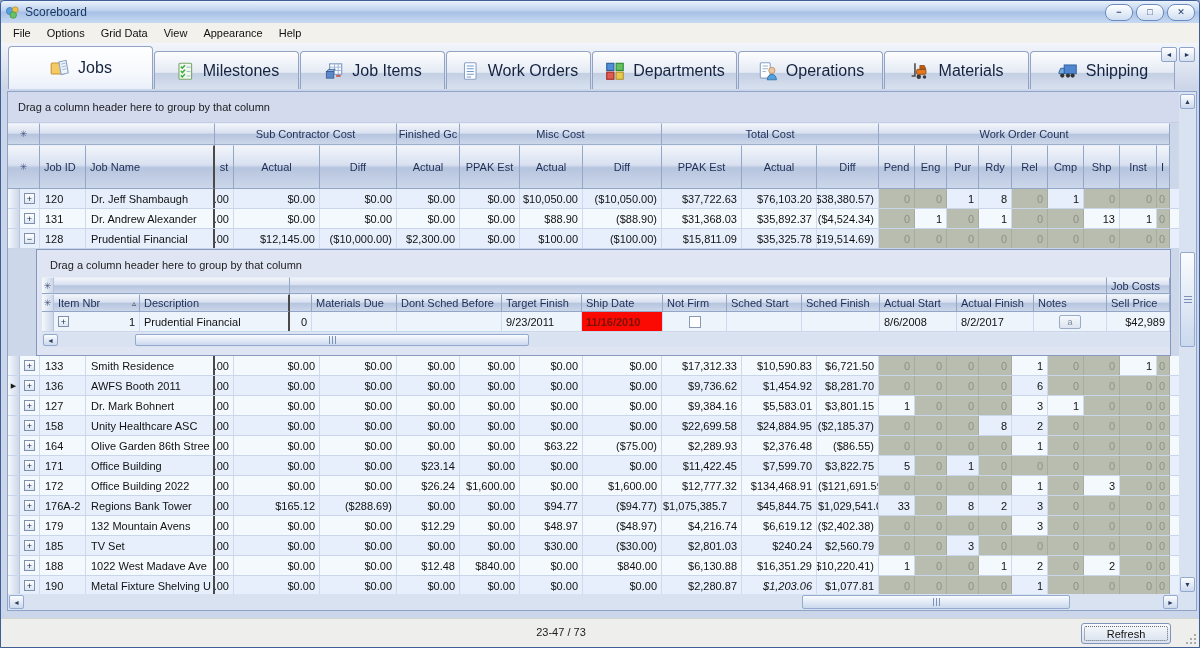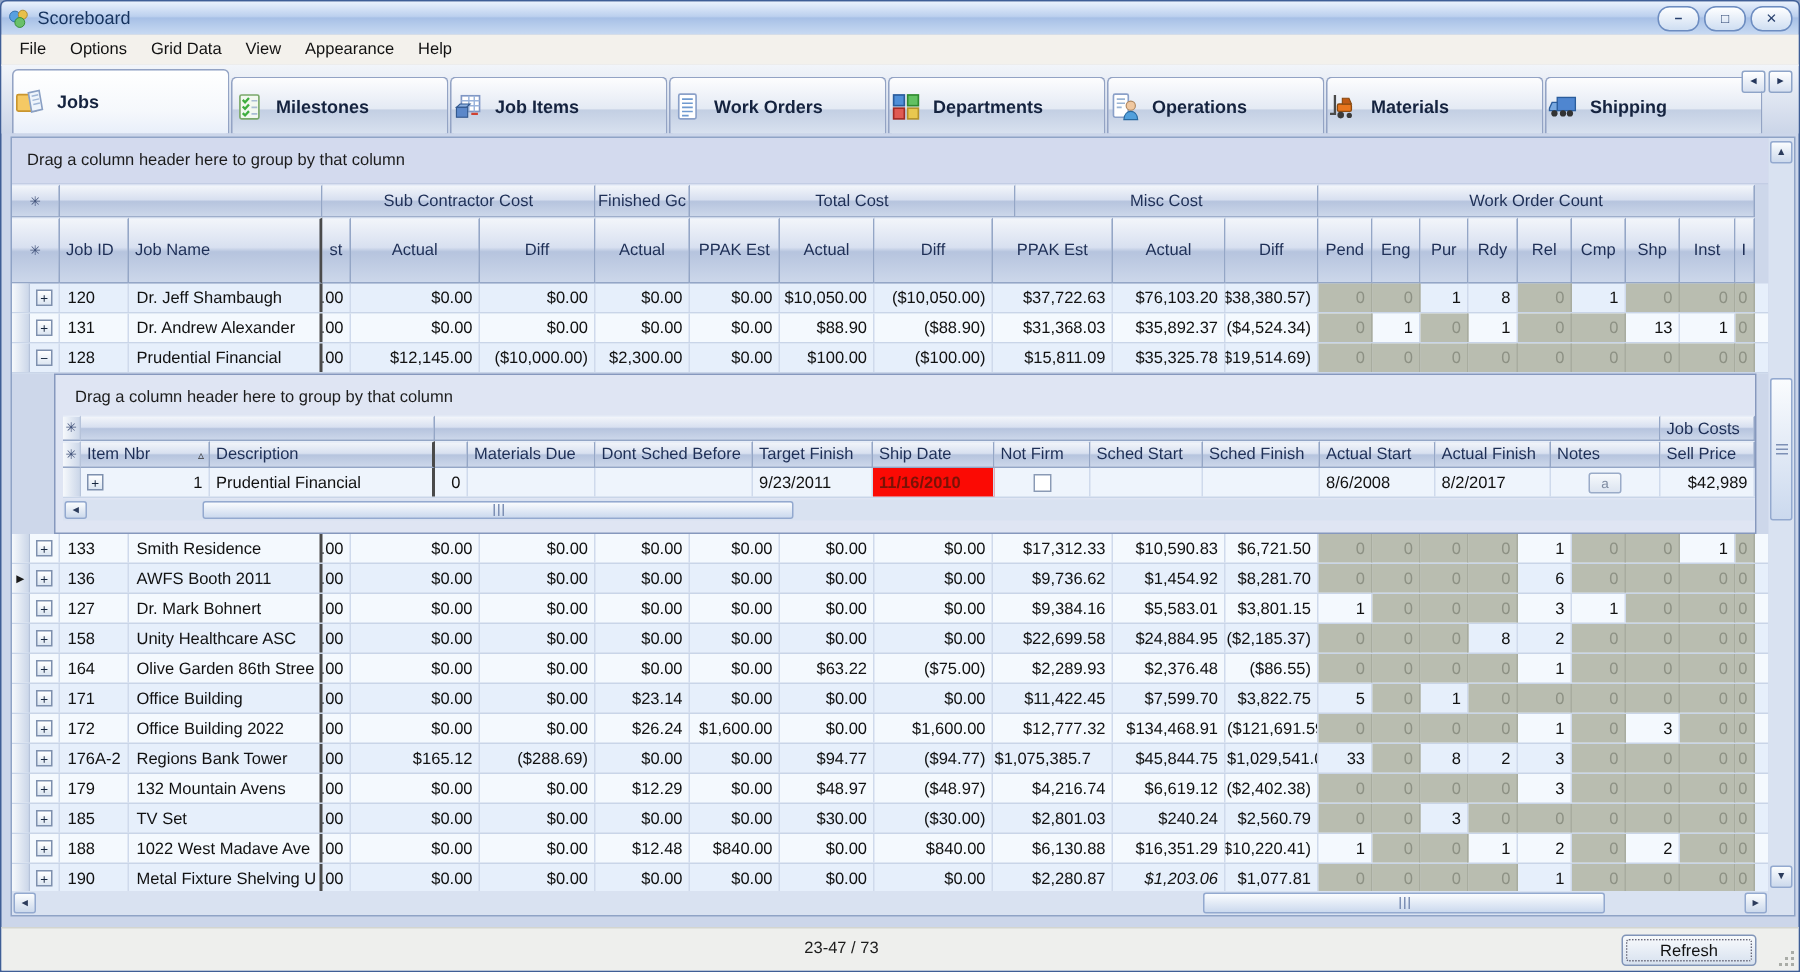--- a/index.html
+++ b/index.html
@@ -14,21 +14,21 @@
   .wbtn{width:26px;height:15px;border:1px solid #6c8cc0;border-radius:8px;background:linear-gradient(#feffff,#cfdef2);
     display:flex;align-items:center;justify-content:center;font-size:9px;font-weight:bold;color:#27406e;line-height:1;}
 
   
   .menubar{position:absolute;left:0;top:22px;right:0;height:20px;background:#f3f1ec;border-bottom:1px solid #dcd8cf;display:flex;align-items:center;padding-left:4px;}
   .mitem{padding:3px 8px;color:#111;}
 
   
   .tabstrip{position:absolute;left:0;top:42px;right:0;height:46px;background:linear-gradient(#f2f5fa,#cbd5e8);display:flex;align-items:flex-end;padding-left:7px;}
   .tab{box-sizing:border-box;width:145px;height:38px;margin-right:1px;border:1px solid #93a3c4;border-bottom:none;border-radius:4px 4px 0 0;
-    background:linear-gradient(#fdfdfe,#e4eaf4 55%,#c3cfe3 58%,#d8e1ef);display:flex;align-items:center;gap:7px;font-size:12px;color:#15233f;font-weight:bold;}
+    background:linear-gradient(#fdfdfe,#e4eaf4 55%,#c3cfe3 58%,#d8e1ef);display:flex;align-items:center;justify-content:center;gap:7px;font-size:16px;color:#15233f;}
   .tab.active{height:43px;background:linear-gradient(#ffffff,#f5f8fc 65%,#e9effa);}
   .tab .ticon{width:22px;height:22px;flex:0 0 auto;}
   .tabscroll{position:absolute;right:4px;top:4px;display:flex;gap:2px;}
   .tsbtn{width:14px;height:13px;border:1px solid #8ea4c8;border-radius:2px;background:linear-gradient(#fff,#d6e0f0);display:flex;align-items:center;justify-content:center;font-size:7px;color:#24365c;}
 
   
   .gridpanel{position:absolute;left:6px;top:90px;width:1190px;height:520px;border:1px solid #8fa3c6;background:#cdd7ea;box-sizing:border-box;}
   .gridcontent{position:absolute;left:0;top:0;right:17px;bottom:16px;overflow:hidden;background:#cdd7ea;}
   .grouphint{height:30px;background:#d3daee;display:flex;align-items:center;padding-left:10px;color:#1c1c1c;border-bottom:1px solid #c3cde4;}
 
@@ -212,22 +212,22 @@
 
       <div class="grouphint">Drag a column header here to group by that column</div>
 
       <div class="hrow band">
         <div class="hc" style="width:32px">
             <span class="starg">✳</span>
           </div>
         <div class="hc" style="width:175px"></div>
         <div class="hc" style="width:182px">Sub Contractor Cost</div>
         <div class="hc" style="width:63px">Finished Gc</div>
+        <div class="hc" style="width:202px">Misc Cost</div>
         <div class="hc" style="width:217px">Total Cost</div>
-        <div class="hc" style="width:202px">Misc Cost</div>
         <div class="hc" style="width:291px">Work Order Count</div>
       </div>
 
       <div class="hrow head">
         <div class="hc" style="width:32px">
             <span class="starg">✳</span>
           </div>
         <div class="hc left" style="width:46px">Job ID</div>
         <div class="hc left frz" style="width:129px">Job Name</div>
         <div class="hc" style="width:19px">st</div>

